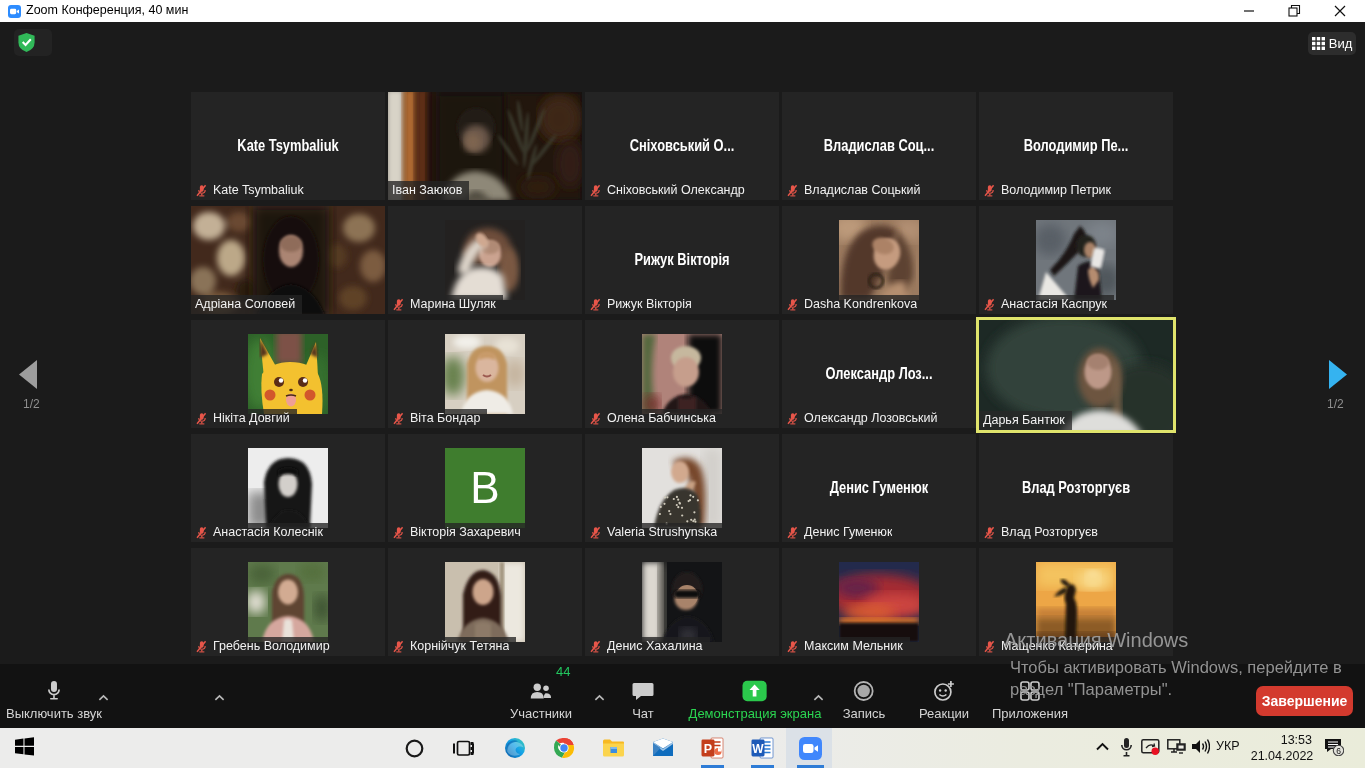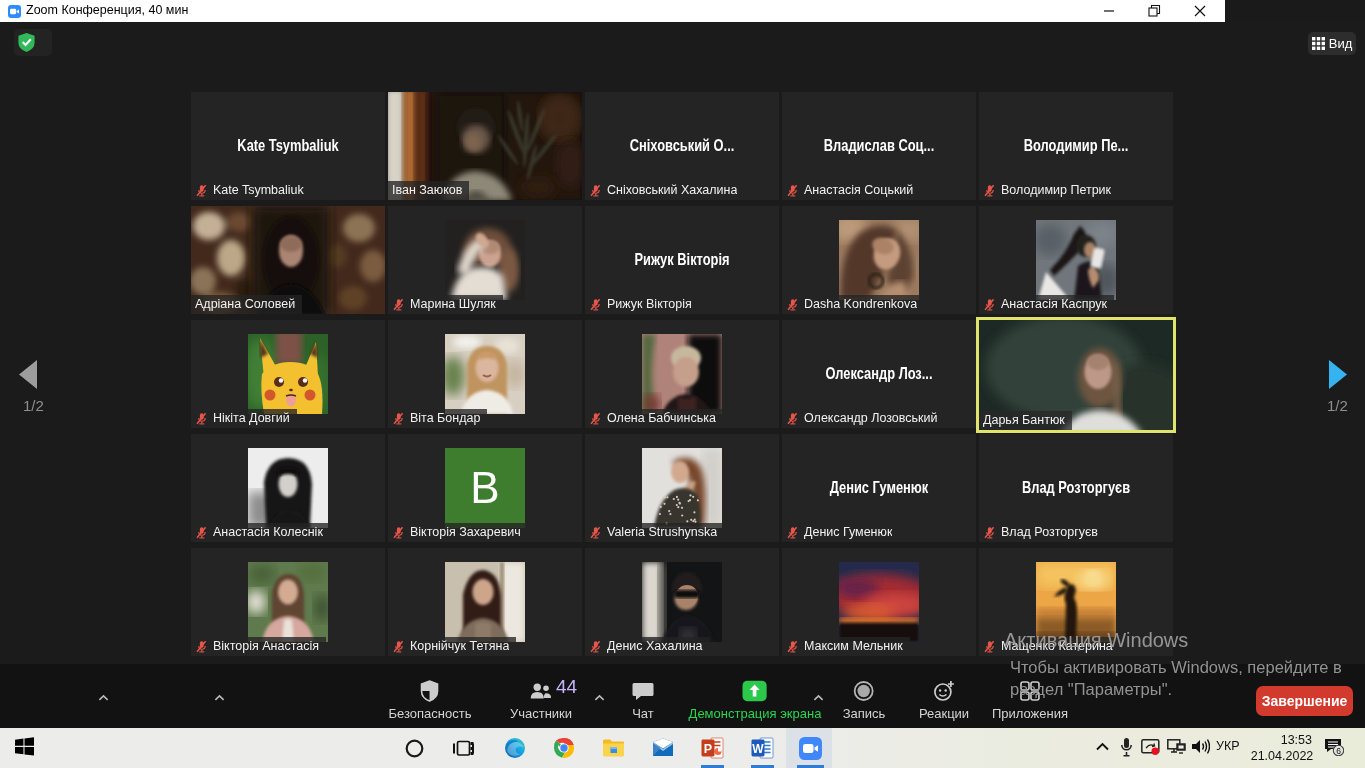--- a/index.html
+++ b/index.html
@@ -1,37 +1,37 @@
 <!DOCTYPE html>
 <html><head><meta charset="utf-8"><style>
 * { margin:0; padding:0; box-sizing:border-box; }
 html,body { width:1365px; height:768px; overflow:hidden; background:#1a1a1a;
   font-family:"Liberation Sans", sans-serif; position:relative; }
-#titlebar { position:absolute; left:0; top:0; width:1225px; height:22px; background:#fff; z-index:5;}
+#titlebar { position:absolute; left:0; top:0; width:1365px; height:22px; background:#fff; z-index:5;}
 #titlebar .zi { position:absolute; left:8px; top:5px; }
 #titlebar .tt { position:absolute; left:26px; top:3px; font-size:12.5px; color:#000; }
 .wb { position:absolute; top:0; width:14px; height:22px; }
 #main { position:absolute; left:0; top:22px; width:1365px; height:642px; background:#1b1b1b; }
 .tile { position:absolute; width:194px; height:108px; background:#242424; overflow:hidden; }
 .tile.act { border:3px solid #e0e46c; background:#ec4899; }
 .nm { position:absolute; left:0; right:0; top:50%; margin-top:-10px; text-align:center;
   color:#fff; font-size:16.5px; font-weight:bold; transform:scaleX(0.78); }
 .lbl { position:absolute; left:0; bottom:0; max-width:100%; height:19px; background:rgba(36,36,36,0.78);
   color:#f2f2f2; font-size:12.5px; line-height:19px; padding:0 7px 0 4px; white-space:nowrap;
   display:flex; align-items:center; }
 .tile.act .lbl { background:rgba(40,40,40,0.75); }
 .mi { width:13px; height:15px; margin-right:5px; flex:none; }
 .lbl span { overflow:hidden; }
 .av { position:absolute; left:57px; top:14px; width:80px; height:80px; overflow:hidden; }
 .av svg { position:absolute; left:0; top:0; }
 #shield { position:absolute; left:14px; top:29px; width:38px; height:27px; background:#232323; border-radius:5px; }
 #viewbtn { position:absolute; left:1308px; top:32px; width:48px; height:23px; background:#2d2d2d;
   border-radius:5px; color:#fff; font-size:13px; display:flex; align-items:center; justify-content:center; gap:4px;}
 .pgarrow { position:absolute; }
-.pgtxt { position:absolute; color:#8f8f8f; font-size:15px; }
+.pgtxt { position:absolute; color:#8f8f8f; font-size:12px; }
 #wm1 { position:absolute; left:1004px; top:629px; font-size:20px; color:#a2a2a2; opacity:0.9; z-index:5;}
 #wm23 { position:absolute; left:1010px; top:657px; font-size:16.5px; color:#999; opacity:0.95; line-height:21.5px; z-index:5;}
 #toolbar { position:absolute; left:0; top:664px; width:1365px; height:64px; background:#121212; z-index:4;}
 .tbi { position:absolute; top:0; transform:translateX(-50%); text-align:center; }
 .ti { width:24px; height:24px; margin-top:15px; vertical-align:top;}
 .tl { font-size:13px; margin-top:3px; white-space:nowrap; }
 .chv { position:absolute; top:24px; }
 .chev { width:11px; height:8px; }
 #endbtn { position:absolute; left:1256px; top:686px; width:97px; height:30px; background:#d33a2e;
   border-radius:7px; color:#fff; font-size:14px; font-weight:bold; text-align:center; line-height:30px; z-index:5;}
@@ -140,36 +140,36 @@
     <div class="lbl">
       <svg class="mi" viewBox="0 0 16 16">
         <g fill="#e8564a">
           <rect x="6" y="1.5" width="4.6" height="8" rx="2.3"></rect>
           <path d="M4 7.5 a4.6 4.6 0 0 0 9.2 0 l-1.4 0 a3.2 3.2 0 0 1-6.4 0 Z"></path>
           <rect x="7.6" y="12" width="1.6" height="2.2"></rect>
           <rect x="5.3" y="14" width="6.2" height="1.3"></rect>
         </g>
         <line x1="2.5" y1="14.5" x2="13" y2="1.5" stroke="#e8564a" stroke-width="1.8"></line>
       </svg>
-      <span>Сніховський Хахалина</span>
+      <span>Сніховський Олександр</span>
     </div>
   </div>
 <div class="tile" style="left:782px;top:92px">
     <div class="nm">Владислав  Соц...</div>
     <div class="lbl">
       <svg class="mi" viewBox="0 0 16 16">
         <g fill="#e8564a">
           <rect x="6" y="1.5" width="4.6" height="8" rx="2.3"></rect>
           <path d="M4 7.5 a4.6 4.6 0 0 0 9.2 0 l-1.4 0 a3.2 3.2 0 0 1-6.4 0 Z"></path>
           <rect x="7.6" y="12" width="1.6" height="2.2"></rect>
           <rect x="5.3" y="14" width="6.2" height="1.3"></rect>
         </g>
         <line x1="2.5" y1="14.5" x2="13" y2="1.5" stroke="#e8564a" stroke-width="1.8"></line>
       </svg>
-      <span>Анастасія Соцький</span>
+      <span>Владислав Соцький</span>
     </div>
   </div>
 <div class="tile" style="left:979px;top:92px">
     <div class="nm">Володимир  Пе...</div>
     <div class="lbl">
       <svg class="mi" viewBox="0 0 16 16">
         <g fill="#e8564a">
           <rect x="6" y="1.5" width="4.6" height="8" rx="2.3"></rect>
           <path d="M4 7.5 a4.6 4.6 0 0 0 9.2 0 l-1.4 0 a3.2 3.2 0 0 1-6.4 0 Z"></path>
           <rect x="7.6" y="12" width="1.6" height="2.2"></rect>
@@ -664,21 +664,21 @@
     <div class="lbl">
       <svg class="mi" viewBox="0 0 16 16">
         <g fill="#e8564a">
           <rect x="6" y="1.5" width="4.6" height="8" rx="2.3"></rect>
           <path d="M4 7.5 a4.6 4.6 0 0 0 9.2 0 l-1.4 0 a3.2 3.2 0 0 1-6.4 0 Z"></path>
           <rect x="7.6" y="12" width="1.6" height="2.2"></rect>
           <rect x="5.3" y="14" width="6.2" height="1.3"></rect>
         </g>
         <line x1="2.5" y1="14.5" x2="13" y2="1.5" stroke="#e8564a" stroke-width="1.8"></line>
       </svg>
-      <span>Вікторія Анастасія</span>
+      <span>Гребень Володимир</span>
     </div>
   </div>
 <div class="tile" style="left:388px;top:548px">
     <div class="av">
       <svg width="80" height="80" viewBox="0 0 80 80" style="">
         <filter id="b6">
           <feGaussianBlur stdDeviation="6"></feGaussianBlur>
         </filter>
         <filter id="b3">
           <feGaussianBlur stdDeviation="3"></feGaussianBlur>
@@ -819,39 +819,43 @@
     <path d="M18 0 L0 14.5 L18 29 Z" fill="#9d9d9d"></path>
   </svg>
 <div class="pgtxt" style="left:23px;top:397px">1/2</div>
 <svg class="pgarrow" style="left:1329px;top:360px" width="18" height="29" viewBox="0 0 18 29">
     <path d="M0 0 L18 14.5 L0 29 Z" fill="#35b3f0"></path>
   </svg>
 <div class="pgtxt" style="left:1327px;top:397px">1/2</div>
 <div id="wm1">Активация Windows</div>
 <div id="wm23">Чтобы активировать Windows, перейдите в<br>раздел "Параметры".</div>
 <div id="toolbar">
+    <div class="tbi" style="left:54px"><svg viewBox="0 0 24 24" class="ti">
+        <g fill="#ccc">
+          <rect x="9" y="2" width="6" height="11" rx="3"></rect>
+          <path d="M6 10.5 a6 6 0 0 0 12 0 l-1.7 0 a4.3 4.3 0 0 1-8.6 0 Z"></path>
+          <rect x="11.2" y="16.2" width="1.6" height="3"></rect>
+          <rect x="8" y="19" width="8" height="1.6" rx="0.8"></rect>
+        </g>
+      </svg><div class="tl" style="color:#d4d4d4">Выключить звук</div></div>
     <div class="chv" style="left:98px"><svg class="chev" viewBox="0 0 12 8">
         <path d="M1.5 6 L6 1.8 L10.5 6" stroke="#b9b9b9" stroke-width="1.8" fill="none"></path>
       </svg></div>
     <div class="chv" style="left:214px"><svg class="chev" viewBox="0 0 12 8">
         <path d="M1.5 6 L6 1.8 L10.5 6" stroke="#b9b9b9" stroke-width="1.8" fill="none"></path>
       </svg></div>
-    <div class="tbi" style="left:430px"><svg viewBox="0 0 24 24" class="ti">
-        <path d="M12 2 L20 5 V12 Q20 19 12 22 Q4 19 4 12 V5 Z" fill="none" stroke="#ccc" stroke-width="1.6"></path>
-        <path d="M12 2 L20 5 V12 Q20 19 12 22 Z M12 2 L4 5 V12 H12 Z" fill="#ccc"></path>
-      </svg><div class="tl" style="color:#d4d4d4">Безопасность</div></div>
     <div class="tbi" style="left:541px"><svg viewBox="0 0 26 24" class="ti">
         <g fill="#ccc">
           <circle cx="9" cy="8" r="4"></circle>
           <path d="M2 20 Q2 13 9 13 Q16 13 16 20 Z"></path>
           <circle cx="18.5" cy="9" r="3"></circle>
           <path d="M16 19.5 Q16.5 14.5 18.5 14.5 Q24 14.5 24 19.5 Z"></path>
         </g>
       </svg><div class="tl" style="color:#d4d4d4">Участники</div></div>
-    <div style="position:absolute;left:556px;top:12px;color:#c4b5fd;font-size:19px">44</div>
+    <div style="position:absolute;left:556px;top:0;color:#22c55e;font-size:13px">44</div>
     <div class="chv" style="left:594px"><svg class="chev" viewBox="0 0 12 8">
         <path d="M1.5 6 L6 1.8 L10.5 6" stroke="#b9b9b9" stroke-width="1.8" fill="none"></path>
       </svg></div>
     <div class="tbi" style="left:643px"><svg viewBox="0 0 24 24" class="ti">
         <path d="M3 4 h18 a1.5 1.5 0 0 1 1.5 1.5 v10 a1.5 1.5 0 0 1 -1.5 1.5 h-11 l-5 4 v-4 h-2 a1.5 1.5 0 0 1 -1.5 -1.5 v-10 A1.5 1.5 0 0 1 3 4 Z" fill="#ccc"></path>
       </svg><div class="tl" style="color:#d4d4d4">Чат</div></div>
     <div class="tbi" style="left:755px"><svg viewBox="0 0 28 24" class="ti" style="width:26px">
         <rect x="1" y="1" width="26" height="22" rx="5" fill="#2bc84c"></rect>
         <path d="M14 5 L19.5 11 H16 V18 H12 V11 H8.5 Z" fill="#fff"></path>
       </svg><div class="tl" style="color:#2bd551">Демонстрация экрана</div></div>

